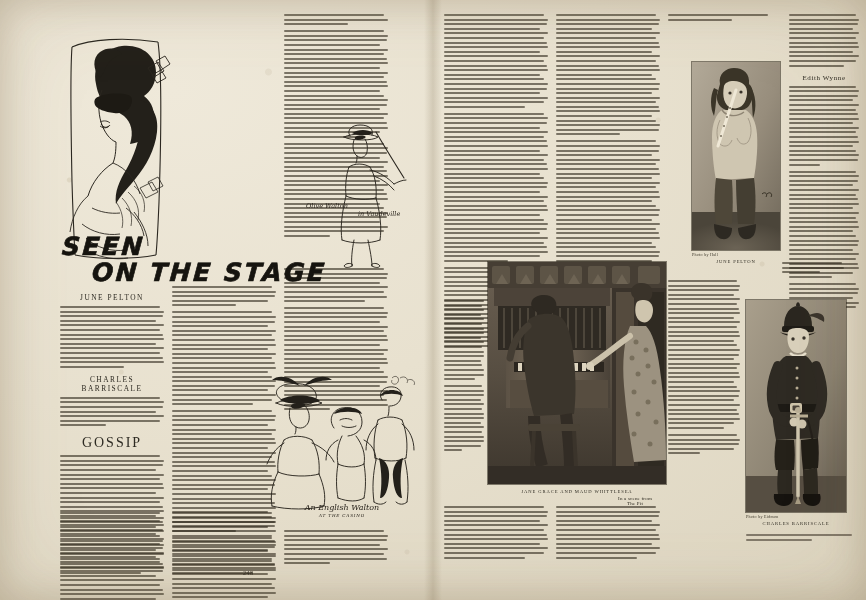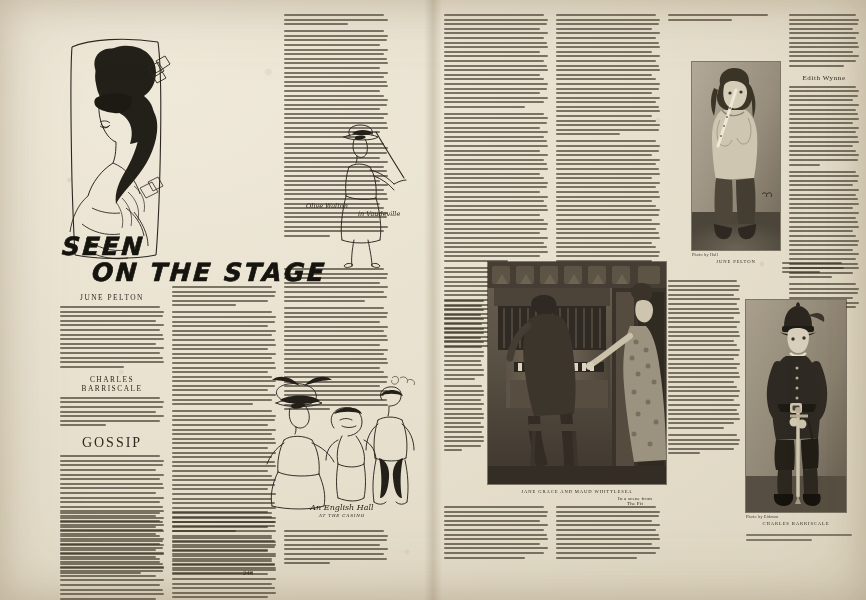--- a/index.html
+++ b/index.html
@@ -527,21 +527,21 @@
     </g>
 
     <g fill="none" stroke="#2b2720" stroke-width=".6">
       <path d="M150 8 c4 -4 8 0 6 4 c-2 4 -8 2 -6 -2"></path>
       <path d="M158 8 c5 -3 9 1 7 5"></path>
       <path d="M166 10 c4 -2 8 2 6 5"></path>
     </g>
   </svg>
 
   <div class="dcap" style="left:282px;top:503px;width:120px;text-align:center;font-size:8px;">
-    <span>An English Hall</span>
+    <span>An English Walton</span>
     <small>AT THE CASINO</small>
   </div>
 
   <div class="col" style="left:60px;top:512px;width:104px;">
     <div class="ln a"></div>
       <div class="ln f"></div>
       <div class="ln b"></div>
     <div class="ln c"></div>
       <div class="ln f"></div>
       <div class="ln a"></div>

